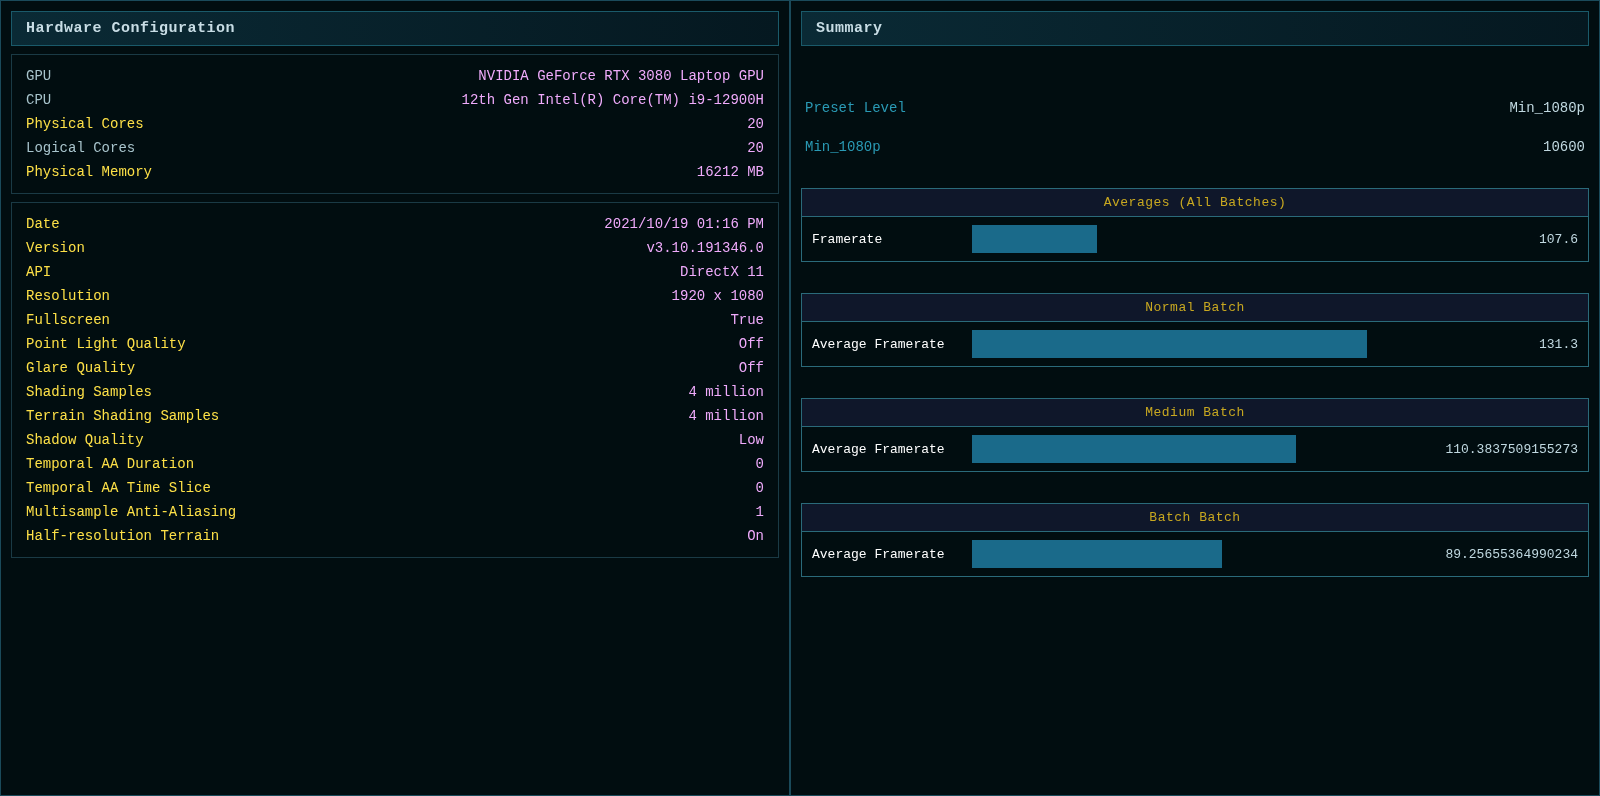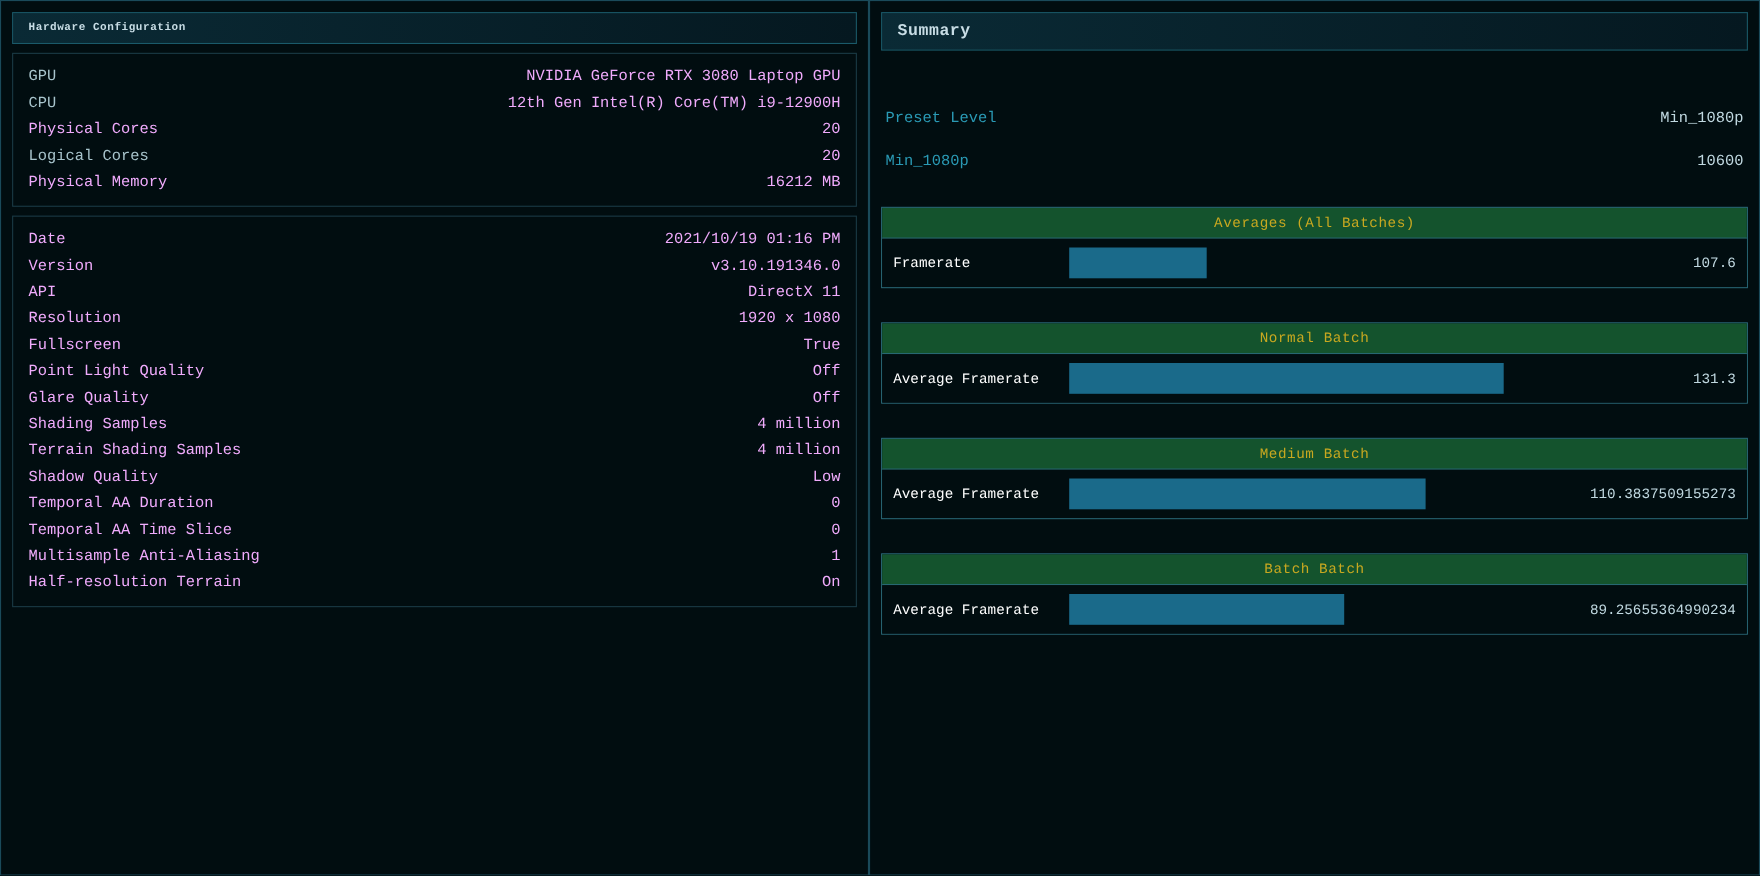--- a/index.html
+++ b/index.html
@@ -31,21 +31,21 @@
 
     .right-panel {
       flex: 1;
       gap: 25px;
     }
 
     .section-header {
       background: linear-gradient(to right, #0a2a35, #051820);
       border: 1px solid #1a5a6a;
       padding: 8px 14px;
-      font-size: 10px;
+      font-size: 15px;
       color: #c8dde5;
       font-weight: bold;
       letter-spacing: 0.5px;
     }
 
     .section-content {
       border: 1px solid #1a3a45;
       padding: 10px 14px;
       display: flex;
       flex-direction: column;
@@ -54,21 +54,21 @@
 
     .config-row {
       display: flex;
       justify-content: space-between;
       align-items: center;
       padding: 3px 0;
       font-size: 14px;
     }
 
     .config-row .label {
-      color: #f0abfc;
+      color: #fde047;
     }
 
     .config-row .label.white {
       color: #a8c4cc;
     }
 
     .config-row .value {
       color: #f0abfc;
       text-align: right;
     }
@@ -107,21 +107,21 @@
     }
 
     .batch-section {
       border: 1px solid #2a6a7a;
       display: flex;
       flex-direction: column;
       margin-bottom: 6px;
     }
 
     .batch-header {
-      background: #14532d;
+      background: #0f172a;
       border-bottom: 1px solid #2a6a7a;
       padding: 6px 14px;
       font-size: 13px;
       color: #c8a820;
       text-align: center;
       letter-spacing: 0.5px;
     }
 
     .batch-content {
       padding: 8px 10px;

